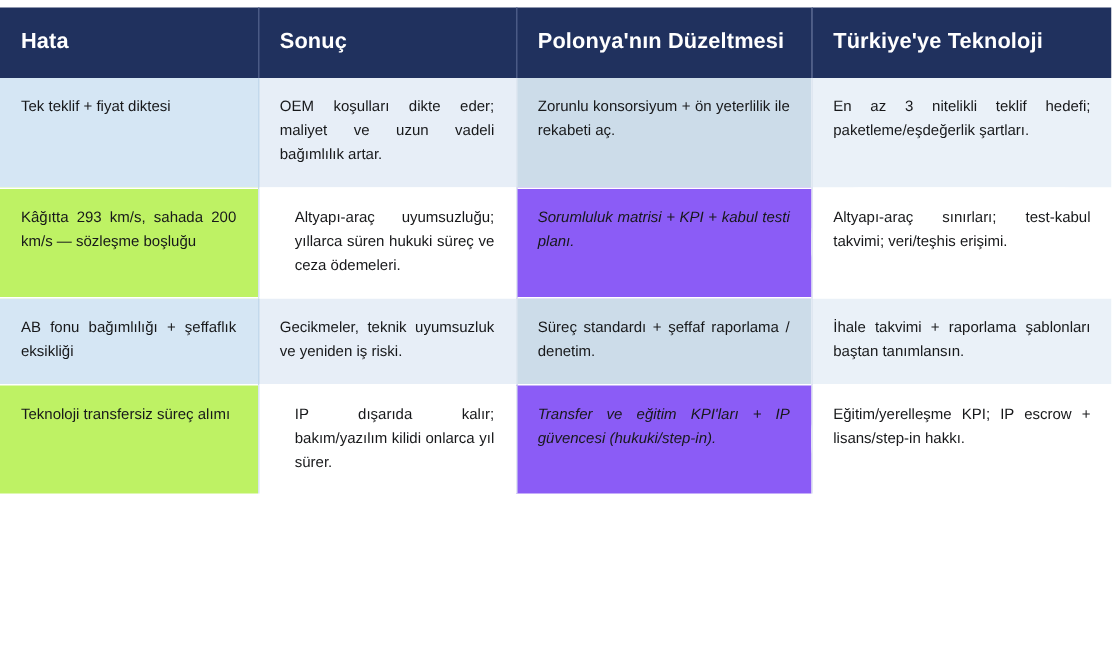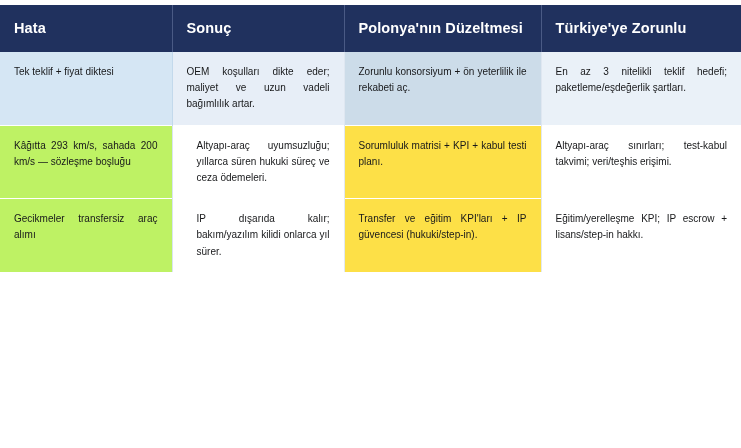--- a/index.html
+++ b/index.html
@@ -68,21 +68,21 @@
   tr.band-a td.col1 { background: #d5e6f4; }
   tr.band-a td.col2 { background: #e7eef7; border-right-color: #dfe7f1; }
   tr.band-a td.col3 { background: #ccdce9; }
   tr.band-a td.col4 { background: #eaf1f8; }
   tr.band-a td.col1 { border-right-color: #c3d9ec; }
   tr.band-a td.col3 { border-right-color: #dfe7f1; margin-top: 32px; }
 
   
   tr.band-b td.col1 { background: #bef264; border-right-color: #d8e4f1; }
   tr.band-b td.col2 { background: #ffffff; border-right-color: #e2e8f0; padding-left: 24px; }
-  tr.band-b td.col3 { background: #fde047; border-right-color: #e2e8f0; }
+  tr.band-b td.col3 { background: #8b5cf6; border-right-color: #e2e8f0; font-style: italic; }
   tr.band-b td.col4 { background: #ffffff; border-radius: 31px; }
 
   
   tbody tr + tr td { border-top: 1px solid #ffffff; }
   tbody tr.band-b td.col1 { border-top-color: #ffffff; }
   tbody tr.band-a td { border-top-color: #ffffff; }
 
   tbody tr:last-child td { border-bottom: none; }
 </style>
 </head>
@@ -94,37 +94,43 @@
       <col class="c1">
         <col class="c2">
         <col class="c3">
         <col class="c4">
     </colgroup>
     <thead>
       <tr>
         <th>Hata</th>
         <th>Sonuç</th>
         <th>Polonya'nın Düzeltmesi</th>
-        <th>Türkiye'ye Zorunlu</th>
+        <th>Türkiye'ye Teknoloji</th>
       </tr>
     </thead>
     <tbody>
       <tr class="band-a">
         <td class="col1">Tek teklif + fiyat diktesi</td>
         <td class="col2">OEM koşulları dikte eder; maliyet ve uzun vadeli bağımlılık artar.</td>
         <td class="col3">Zorunlu konsorsiyum + ön yeterlilik ile rekabeti aç.</td>
         <td class="col4">En az 3 nitelikli teklif hedefi; paketleme/eşdeğerlik şartları.</td>
       </tr>
       <tr class="band-b">
         <td class="col1">Kâğıtta 293 km/s, sahada 200 km/s — sözleşme boşluğu</td>
         <td class="col2">Altyapı-araç uyumsuzluğu; yıllarca süren hukuki süreç ve ceza ödemeleri.</td>
         <td class="col3">Sorumluluk matrisi + KPI + kabul testi planı.</td>
         <td class="col4">Altyapı-araç sınırları; test-kabul takvimi; veri/teşhis erişimi.</td>
       </tr>
+      <tr class="band-a">
+        <td class="col1">AB fonu bağımlılığı + şeffaflık eksikliği</td>
+        <td class="col2">Gecikmeler, teknik uyumsuzluk ve yeniden iş riski.</td>
+        <td class="col3">Süreç standardı + şeffaf raporlama / denetim.</td>
+        <td class="col4">İhale takvimi + raporlama şablonları baştan tanımlansın.</td>
+      </tr>
       <tr class="band-b">
-        <td class="col1">Gecikmeler transfersiz araç alımı</td>
+        <td class="col1">Teknoloji transfersiz süreç alımı</td>
         <td class="col2">IP dışarıda kalır; bakım/yazılım kilidi onlarca yıl sürer.</td>
         <td class="col3">Transfer ve eğitim KPI'ları + IP güvencesi (hukuki/step-in).</td>
         <td class="col4">Eğitim/yerelleşme KPI; IP escrow + lisans/step-in hakkı.</td>
       </tr>
     </tbody>
   </table>
 </div>
 
 </body></html>

